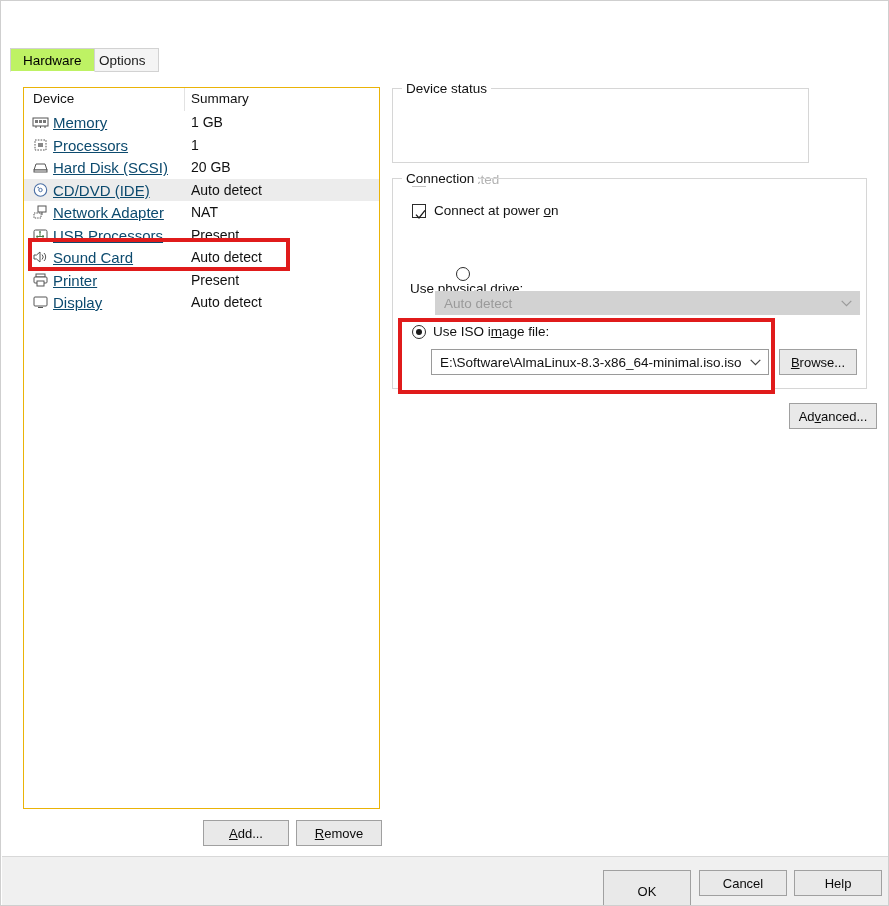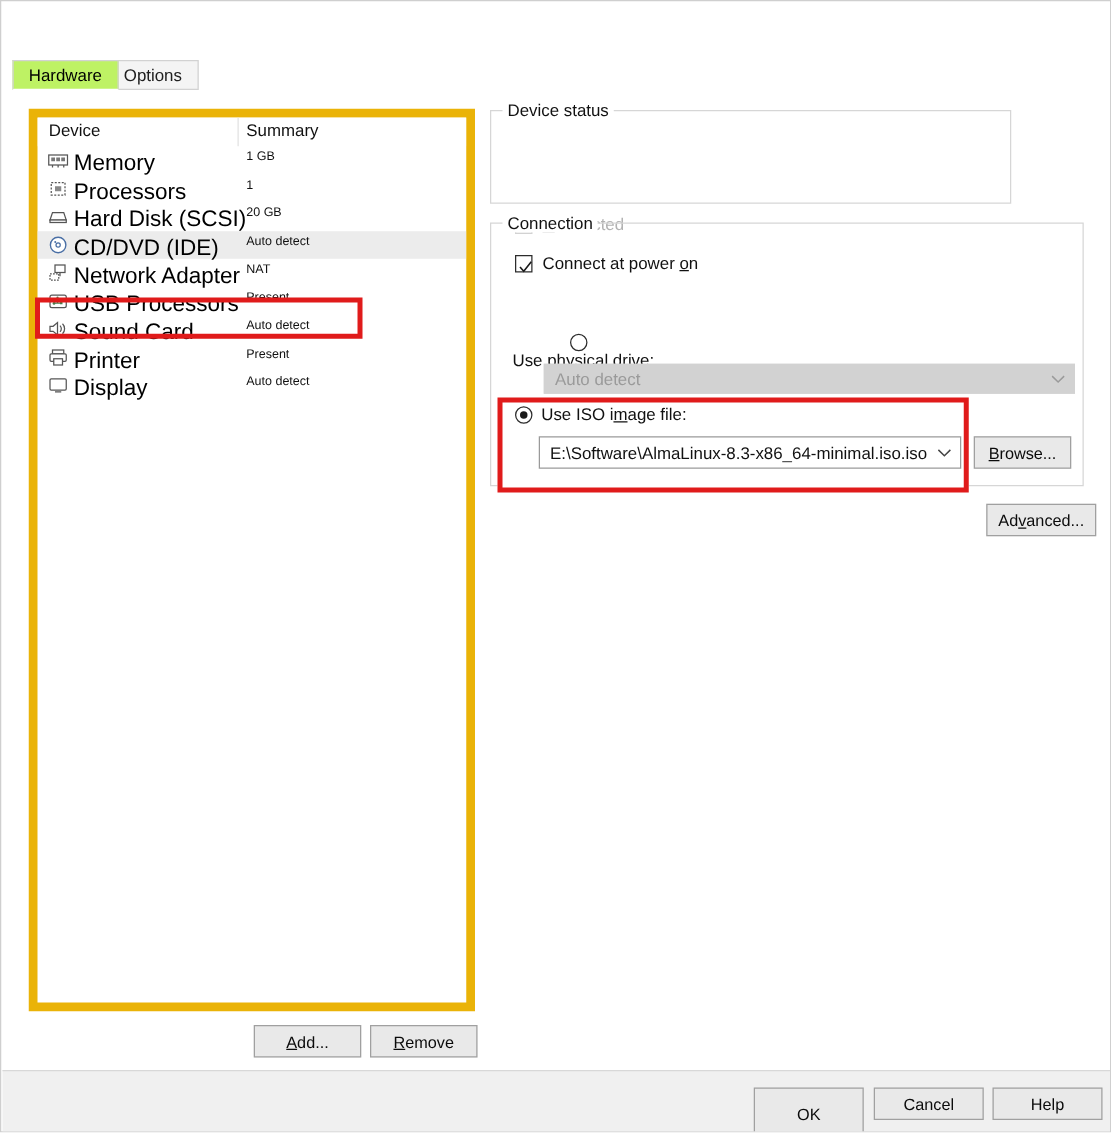--- a/index.html
+++ b/index.html
@@ -85,21 +85,21 @@
     background: #ffffff;
     box-sizing: border-box;
   }
 
   
   .devlist {
     position: absolute;
     left: 13px; top: 15px;
     width: 357px; height: 722px;
     background: #ffffff;
-    border: 7px solid #eab308;
+    border: 1px solid #eab308;
     box-sizing: border-box;
     overflow: hidden;
   }
   .devlist-head {
     position: relative;
     height: 23px;
     background: #ffffff;
   }
   .devlist-head .hcell {
     position: absolute;
@@ -124,28 +124,29 @@
   .devrow.selected { background: #ececec; }
   .devrow .icon {
     position: absolute;
     left: 8px; top: 3px;
     width: 17px; height: 16px;
   }
   .devrow .icon svg { display:block; }
   .devrow .name {
     position: absolute;
     left: 29px; top: 3px;
-    font-size: 18px;
-    color: #000000;
-    white-space: nowrap;
+    font-size: 15px;
+    color: #0c4a6e;
+    white-space: nowrap;
+    text-decoration: underline;
   }
   .devrow .sum {
     position: absolute;
     left: 167px; top: 3px;
-    font-size: 10px;
+    font-size: 14px;
     color: #111;
     white-space: nowrap;
   }
 
   
   .btn {
     box-sizing: border-box;
     background: #e9e9e9;
     border: 1px solid #a0a0a0;
     font-family: "Liberation Sans", sans-serif;

